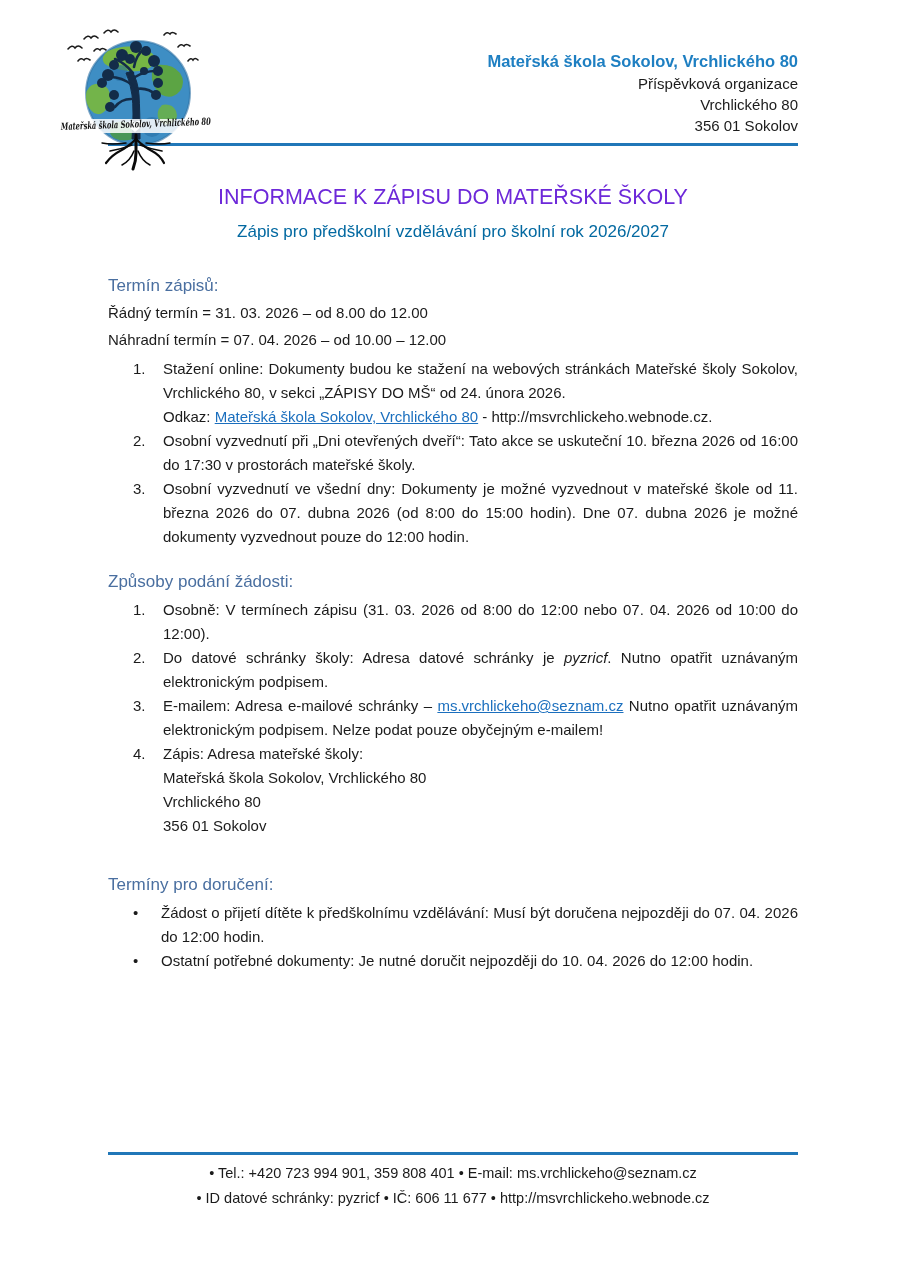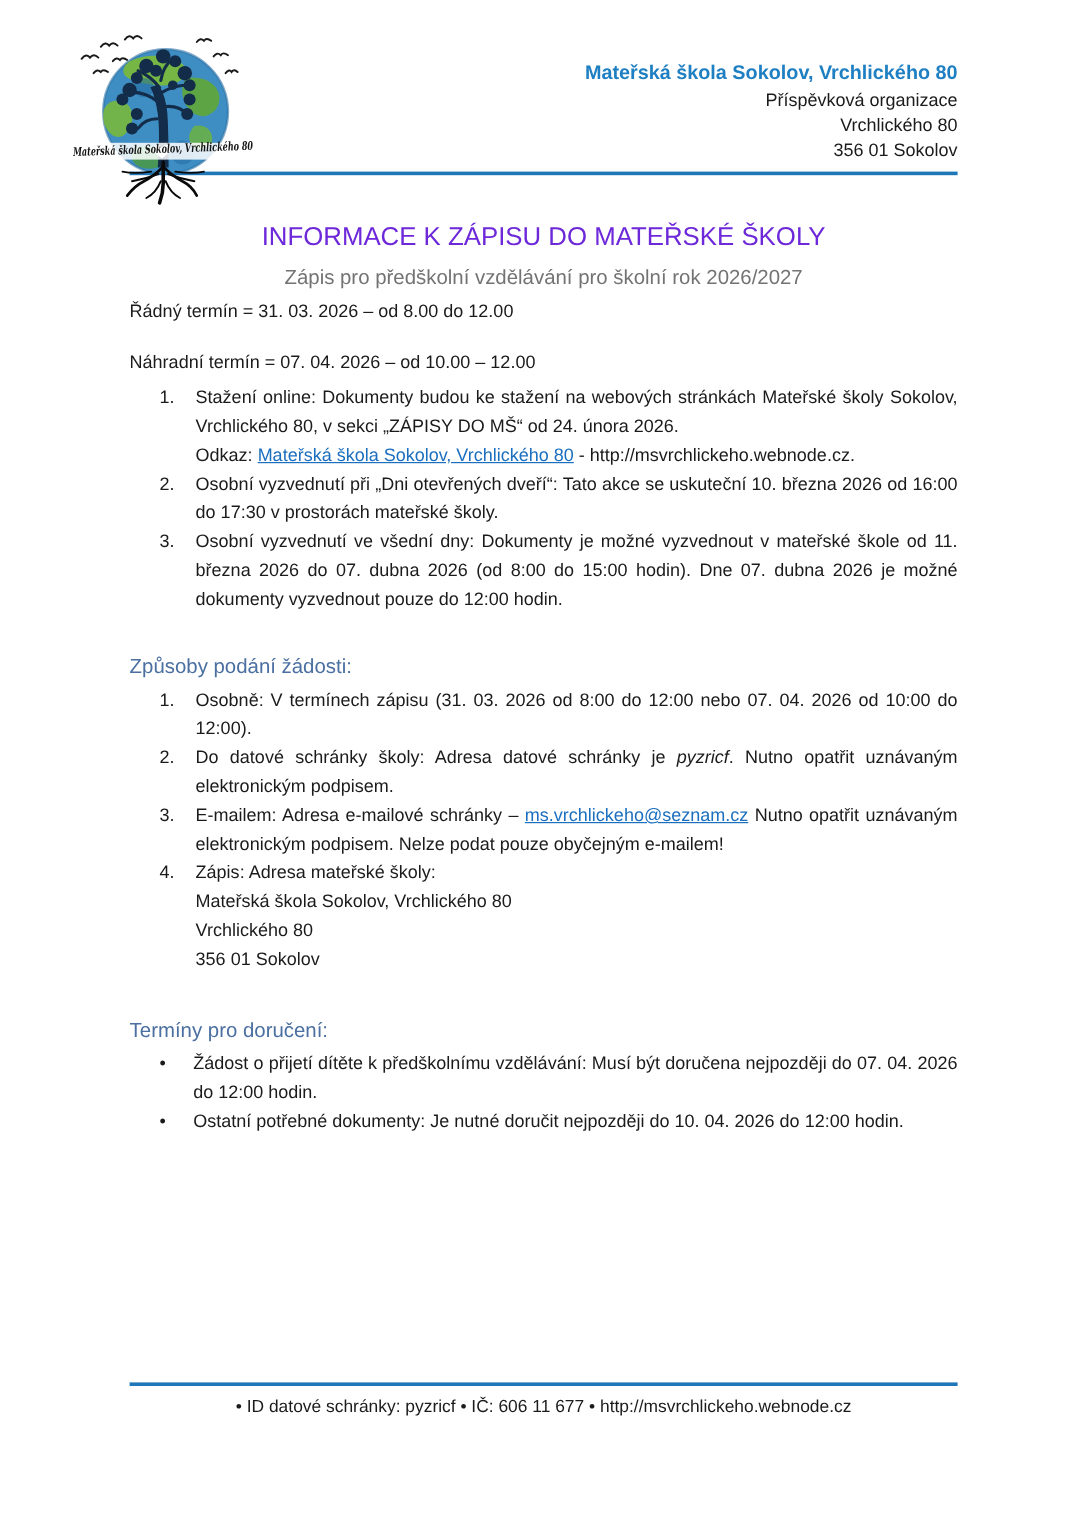--- a/index.html
+++ b/index.html
@@ -45,35 +45,35 @@
     margin-top:38px;
     text-align:center;
     font-size:21.5px;
     color:#6d28d9;
     line-height:26px;
   }
   .doc-subtitle{
     margin-top:10px;
     text-align:center;
     font-size:17px;
-    color:#737373;
+    color:#0369a1;
     line-height:24px;
   }
   
   .section-heading{
     font-size:17px;
     color:#4A6FA0;
     line-height:22px;
   }
   .mt-terms{margin-top:31px;}
   .mt-pickup{margin-top:29px;}
-  .mt-submission{margin-top:33px;}
+  .mt-submission{margin-top:22px;}
   .mt-deadlines{margin-top:36px;}
   .term-line{margin:4px 0 0 0;font-size:15px;line-height:24px;}
-  .term-line.second{margin-top:19px;}
+  .term-line.second{margin-top:3px;}
   b{font-weight:normal;}
   .it{font-style:italic;}
   .doc-link{
     color:#1B6FBE;
     text-decoration:underline;
     cursor:pointer;
   }
   
   .list{margin-top:5px;}
   .li{
@@ -177,20 +177,21 @@
       <div class="org-name">Mateřská škola Sokolov, Vrchlického 80</div>
       <div>Příspěvková organizace</div>
       <div>Vrchlického 80</div>
       <div>356 01 Sokolov</div>
     </div>
     <div class="rule"></div>
 
     <div class="doc-title">INFORMACE K ZÁPISU DO MATEŘSKÉ ŠKOLY</div>
     <div class="doc-subtitle">Zápis pro předškolní vzdělávání pro školní rok 2026/2027</div>
 
+    <div class="section-heading mt-terms">Termín zápisů:</div>
     <p class="term-line"><b>Řádný termín</b><span> = 31. 03. 2026 – od 8.00 do 12.00</span></p>
     <p class="term-line second"><b>Náhradní termín</b><span> = 07. 04. 2026 – od 10.00 – 12.00</span></p>
 
     <div class="list">
       <div class="li">
         <span class="num">1.</span>
         <span class="body">
           <b>Stažení online</b><span>: Dokumenty budou ke stažení na webových stránkách Mateřské školy Sokolov, Vrchlického 80, v sekci „ZÁPISY DO MŠ“ od 24. února 2026.</span><br>
           <span>Odkaz:  </span><span class="doc-link">Mateřská škola Sokolov, Vrchlického 80</span><span> - http://msvrchlickeho.webnode.cz.</span>
         </span>
@@ -238,16 +239,17 @@
       </div>
       <div class="li">
         <span class="bullet">•</span>
         <span class="body"><b>Ostatní potřebné dokumenty</b><span>: Je nutné doručit nejpozději do </span><b>10. 04. 2026 do 12:00 hodin</b><span>.</span></span>
       </div>
     </div>
   </div>
 
   <div class="footer">
     <div class="rule"></div>
+    <div>• Tel.: +420 723 994 901, 359 808 401 • E-mail: ms.vrchlickeho@seznam.cz</div>
     <div>• ID datové schránky: pyzricf • IČ: 606 11 677 • http://msvrchlickeho.webnode.cz</div>
   </div>
 
 </div>
 
 </body></html>

